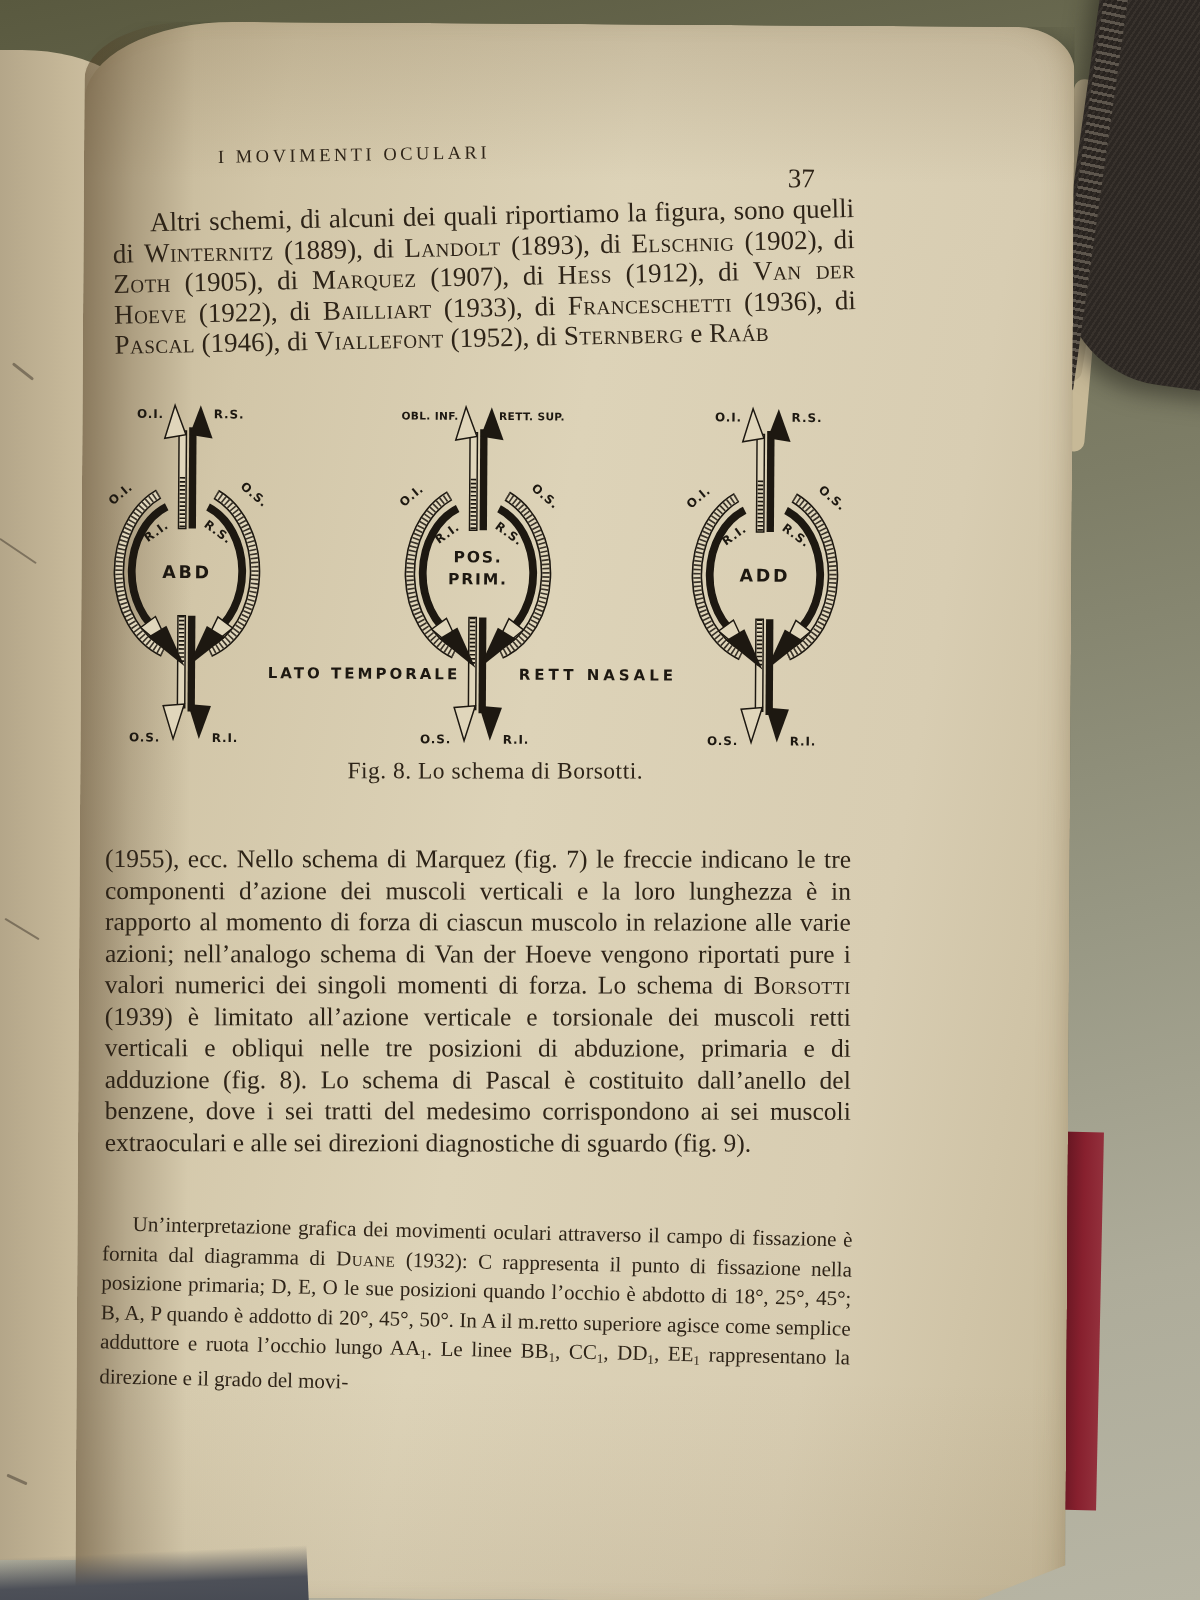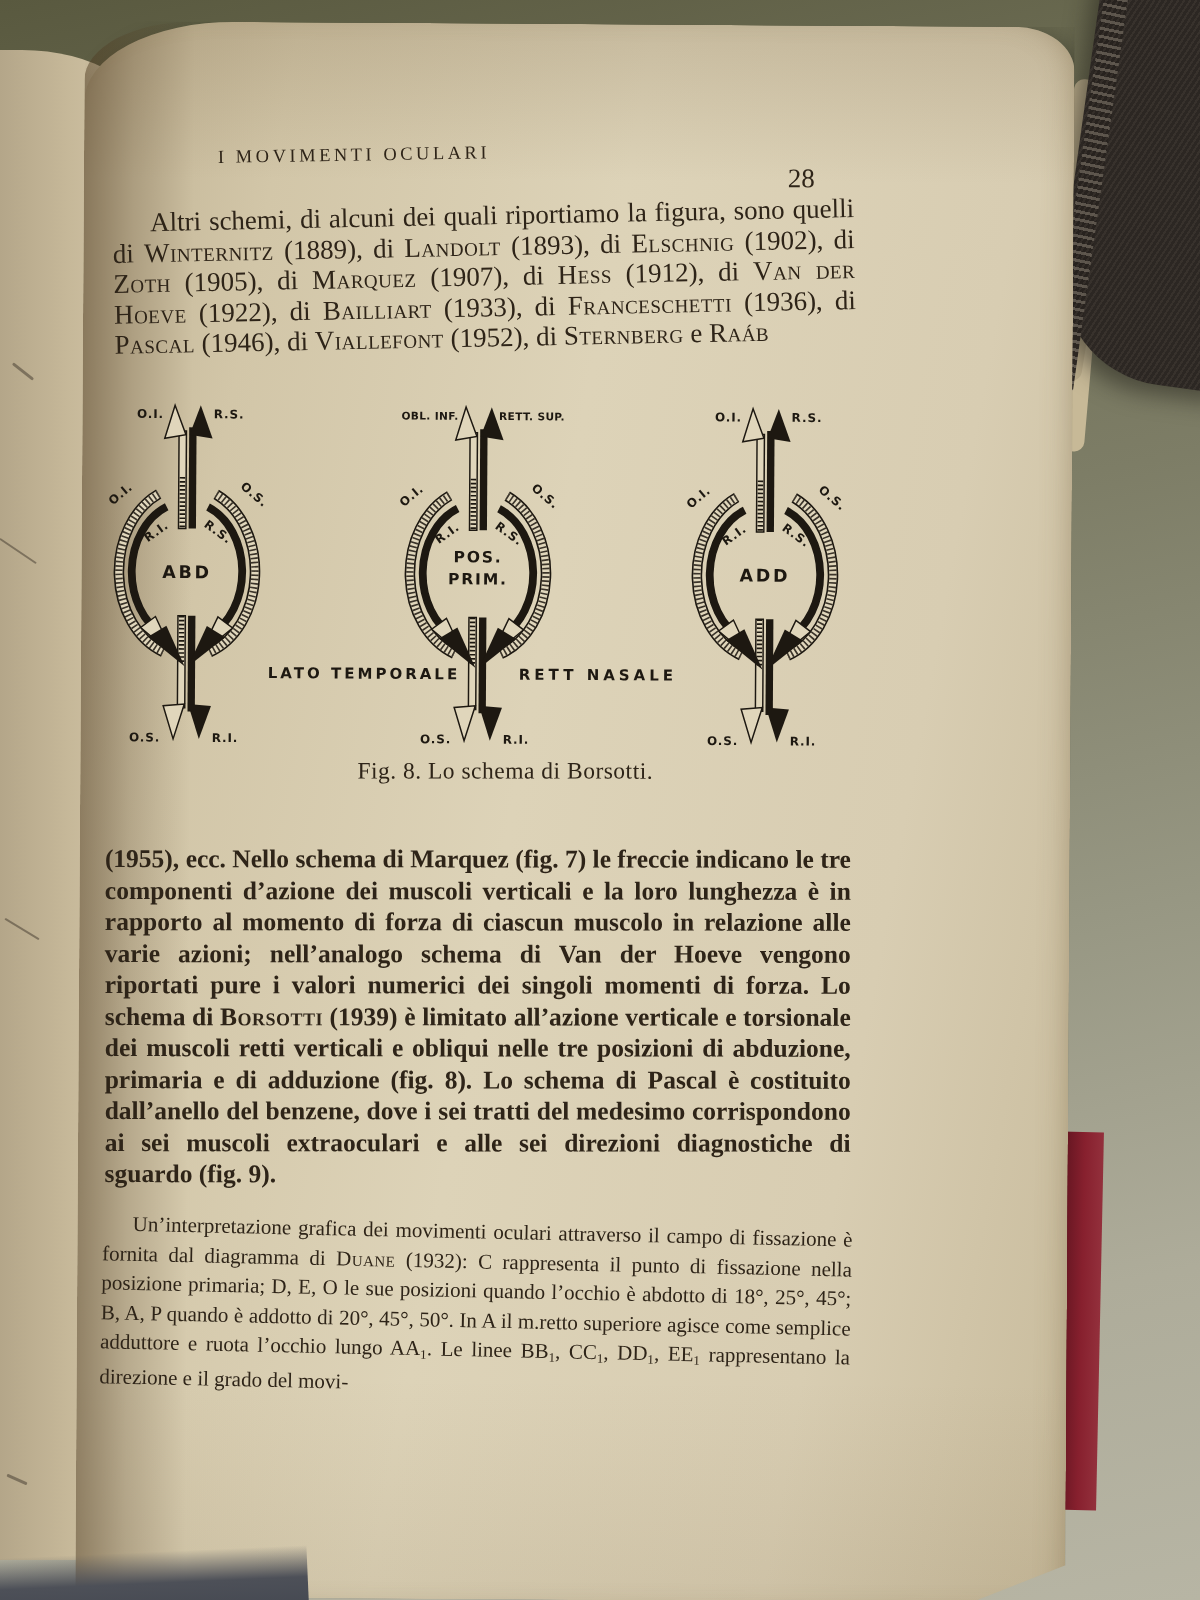--- a/index.html
+++ b/index.html
@@ -50,28 +50,28 @@
   .gutter{position:absolute;left:0;top:0;bottom:0;width:110px;
     background:linear-gradient(90deg,rgba(80,60,34,.50),rgba(80,60,34,.22) 45%,rgba(80,60,34,0));
     border-radius:150px 0 0 0 / 80px 0 0 0;}
 
   .running-title{position:absolute;left:85px;top:122px;width:370px;text-align:center;
     font-size:18.5px;letter-spacing:3.5px;transform:rotate(-1.3deg);white-space:nowrap;}
   .page-number{position:absolute;left:704px;top:138px;font-size:27px;}
 
   .para{position:absolute;text-align:justify;}
   .p1{left:30px;top:177px;width:742px;font-size:27px;line-height:30.5px;text-indent:38px;transform:rotate(-1.5deg);}
-  .p2{left:26px;top:820px;width:746px;font-size:25.5px;line-height:31.5px;transform:rotate(-.3deg);font-weight:bold;}
+  .p2{left:26px;top:820px;width:746px;font-size:25.5px;line-height:31.5px;transform:rotate(-.3deg);}
   .p3{left:24px;top:1194px;width:750px;font-size:21px;line-height:29.5px;text-indent:30px;transform:rotate(.9deg);}
   .sc{font-variant:small-caps;letter-spacing:.5px;}
   .subn{font-size:.62em;vertical-align:-.28em;}
 
   .figure{position:absolute;left:0;top:378px;width:850px;height:352px;}
   .diagram{position:absolute;top:0;width:239px;height:345px;}
-  .caption{position:absolute;left:14px;top:734px;width:780px;text-align:center;
+  .caption{position:absolute;left:4px;top:734px;width:780px;text-align:center;
     font-size:23.5px;letter-spacing:.5px;transform:rotate(-.3deg);padding-left:21px;}
   .side-label{position:absolute;top:264px;font:bold 15px "DejaVu Sans",sans-serif;
     letter-spacing:3px;color:#1d1811;white-space:nowrap;}
   .lt{left:187px;} .ln{left:438px;letter-spacing:4px;}
 
   
   .bfill{fill:#1d1811;}
   .wfill{fill:#e0d6bb;stroke:#1d1811;stroke-width:1.6;}
   .hatch{stroke:#1d1811;stroke-width:6;stroke-dasharray:1.8 2.6;fill:none;}
   .arcOoutline{stroke:#1d1811;stroke-width:11.5;fill:none;}
@@ -99,21 +99,21 @@
     <div class="mark m1"></div>
     <div class="mark m2"></div>
     <div class="mark m3"></div>
     <div class="mark m4"></div>
   </div>
 
   <div class="page">
     <div class="gutter"></div>
 
     <div class="running-title">I MOVIMENTI OCULARI</div>
-    <div class="page-number">28</div>
+    <div class="page-number">37</div>
 
     <div class="para p1"><span>Altri schemi, di alcuni dei quali riportiamo la figura, sono quelli di </span><span class="sc">Winternitz</span><span> (1889), di </span><span class="sc">Landolt</span><span> (1893), di </span><span class="sc">Elschnig</span><span> (1902), di </span><span class="sc">Zoth</span><span> (1905), di </span><span class="sc">Marquez</span><span> (1907), di </span><span class="sc">Hess</span><span> (1912), di </span><span class="sc">Van der Hoeve</span><span> (1922), di </span><span class="sc">Bailliart</span><span> (1933), di </span><span class="sc">Franceschetti</span><span> (1936), di </span><span class="sc">Pascal</span><span> (1946), di </span><span class="sc">Viallefont</span><span> (1952), di </span><span class="sc">Sternberg</span><span> e </span><span class="sc">Raáb</span></div>
 
     <div class="figure">
       <div id="diagrams">
           <svg viewBox="0 0 260 375" class="diagram" style="left: -14px;">
             <rect x="120.5" y="34" width="8" height="106" class="wfill"></rect>
             <line x1="124.5" y1="84" x2="124.5" y2="140" class="hatch"></line>
             <rect x="131.5" y="30" width="8" height="110" class="bfill"></rect>
             <polygon points="105,42 116,6 128,38" class="wfill"></polygon>

